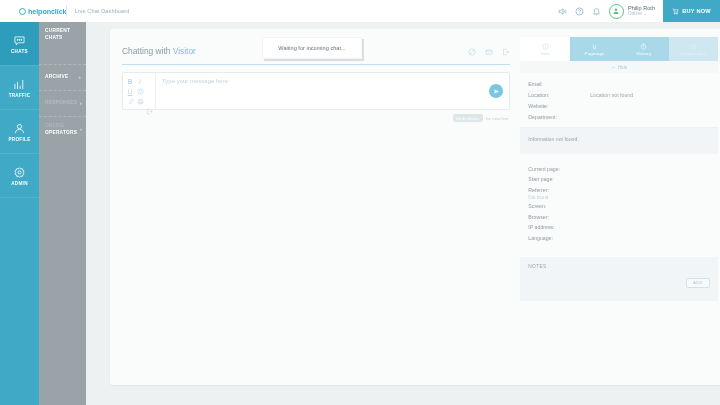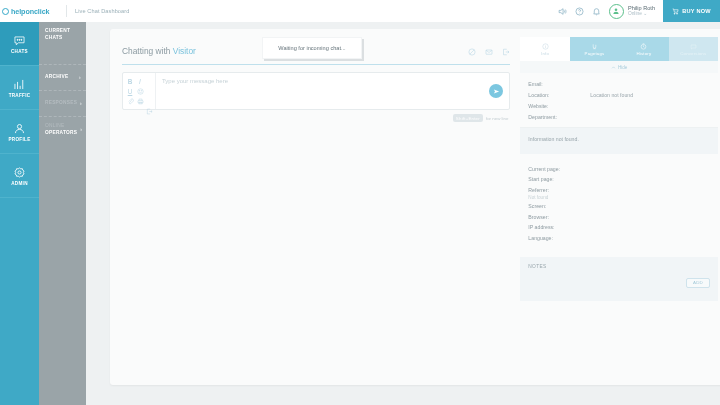--- a/index.html
+++ b/index.html
@@ -10,21 +10,21 @@
     overflow: hidden;
   }
   #app { position: relative; width: 720px; height: 405px; }
 
   
   .topbar {
     position: absolute; top: 0; left: 0; width: 720px; height: 22px;
     background: #ffffff; display: flex; align-items: center;
     z-index: 30;
   }
-  .logo-wrap { display: flex; align-items: center; padding-left: 2px; width: 58px; }
+  .logo-wrap { display: flex; align-items: center; padding-left: 19px; width: 58px; }
   .logo-mark {
     width: 7px; height: 7px; border-radius: 50%;
     border: 1.4px solid #36a9c9; margin-right: 2px; flex: none;
   }
   .logo-text { font-size: 7.2px; font-weight: bold; color: #3aa8c6; letter-spacing: -0.1px; white-space: nowrap; }
   .topbar-divider { width: 1px; height: 12px; background: #e2e7e9; margin: 0 8px; }
   .topbar-sub { font-size: 5.6px; color: #9bb0b8; letter-spacing: 0.1px; }
 
   .topbar-right { margin-left: auto; display: flex; align-items: center; height: 22px; }
   .tb-icon {

